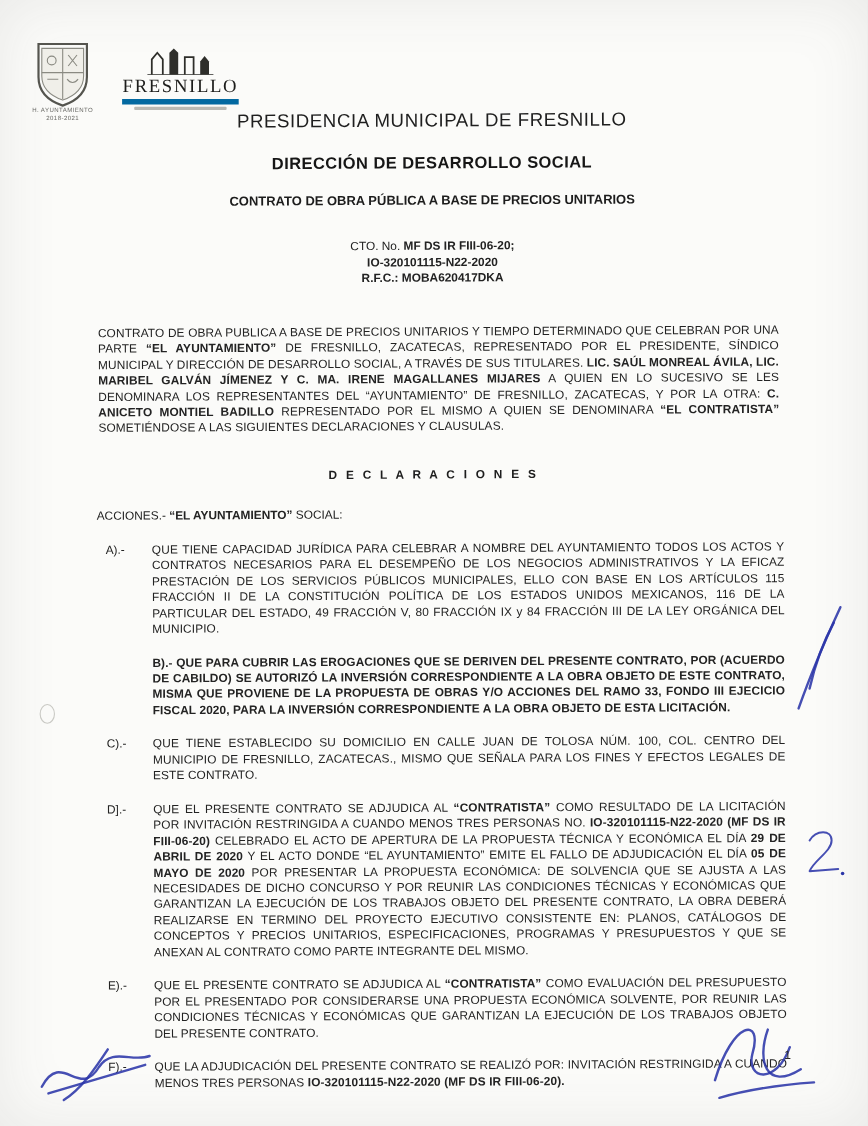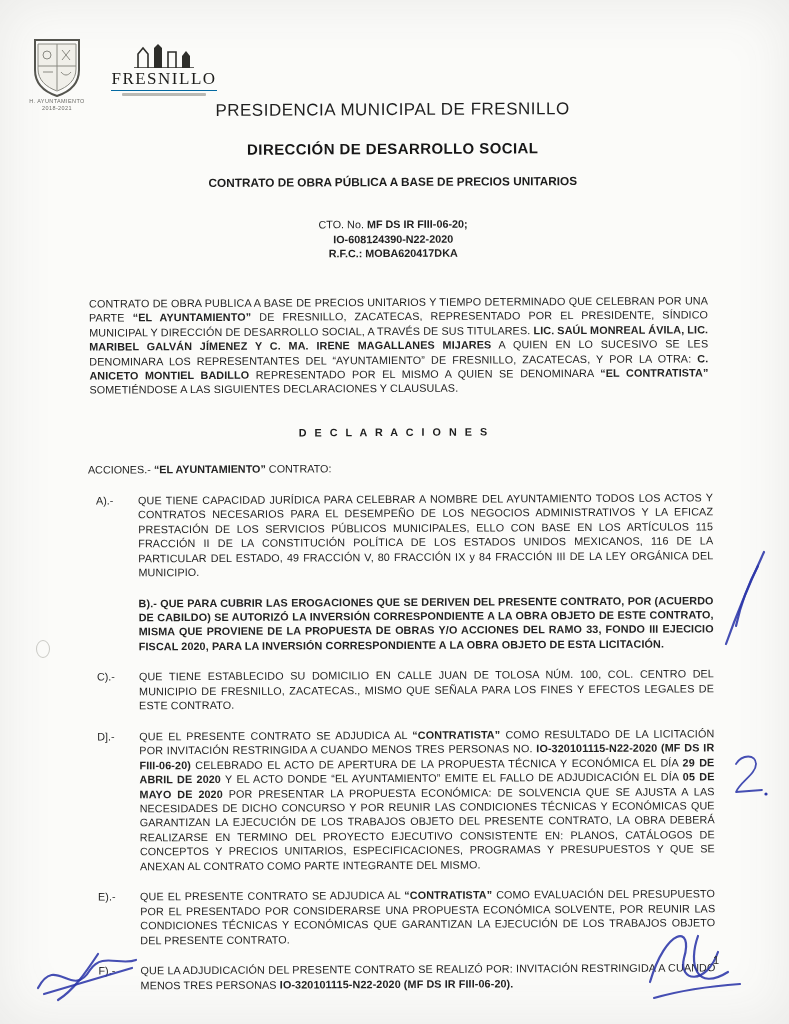--- a/index.html
+++ b/index.html
@@ -20,21 +20,21 @@
   }
   
   .crest{position:absolute;top:36px;left:24px;width:66px;text-align:center;}
   .crest svg{display:block;margin:0 auto;}
   .crest-caption{font-size:5.5px;color:#6a6a66;letter-spacing:.4px;line-height:1.3;display:block;}
   .fresnillo{position:absolute;top:42px;left:104px;width:120px;text-align:center;}
   .fresnillo svg{display:block;margin:0 auto 1px;}
   .fresnillo-word{
     font-family:"Liberation Serif", serif;
     font-size:17px;letter-spacing:1.5px;color:#1d1d1b;
-    border-bottom:1px solid #0369a1;display:inline-block;padding-bottom:1px;
+    border-bottom:5px solid #0369a1;display:inline-block;padding-bottom:1px;
   }
   .fresnillo-tagline{height:3px;width:84px;margin:2px auto 0;background:#b9b9b4;border-radius:1px;}
   
   .title{margin:0 0 20px;text-align:center;font-size:17px;font-weight:400;letter-spacing:.5px;color:#1f1f1f;}
   .subtitle{margin:0 0 18px;text-align:center;font-size:15px;font-weight:700;letter-spacing:.4px;color:#161616;}
   .doctype{margin:0 0 28px;text-align:center;font-size:11.8px;font-weight:700;color:#1c1c1c;}
   .cto{margin:0 0 34px;text-align:center;font-size:10.8px;line-height:1.35;color:#222;}
   .cto p{margin:0;}
   
   .intro{
@@ -90,29 +90,29 @@
   </div>
 
   <div class="content">
 
     <h1 class="title">PRESIDENCIA MUNICIPAL DE FRESNILLO</h1>
     <h2 class="subtitle">DIRECCIÓN DE DESARROLLO SOCIAL</h2>
     <h3 class="doctype">CONTRATO DE OBRA PÚBLICA A BASE DE PRECIOS UNITARIOS</h3>
 
     <div class="cto">
       <p><span>CTO. No. </span><span class="bold">MF DS IR FIII-06-20;</span></p>
-      <p><span class="bold">IO-608124390-N22-2020</span></p>
+      <p><span class="bold">IO-320101115-N22-2020</span></p>
       <p><span class="bold">R.F.C.: MOBA620417DKA</span></p>
     </div>
 
     <p class="intro"><span>CONTRATO DE OBRA PUBLICA A BASE DE PRECIOS UNITARIOS Y TIEMPO DETERMINADO QUE CELEBRAN POR UNA PARTE </span><span class="bold">“EL AYUNTAMIENTO”</span><span> DE FRESNILLO, ZACATECAS, REPRESENTADO POR EL PRESIDENTE, SÍNDICO MUNICIPAL Y DIRECCIÓN DE DESARROLLO SOCIAL, A TRAVÉS DE SUS TITULARES. </span><span class="bold">LIC. SAÚL MONREAL ÁVILA,  LIC. MARIBEL GALVÁN JÍMENEZ Y C. MA. IRENE MAGALLANES MIJARES</span><span> A QUIEN EN LO SUCESIVO SE LES DENOMINARA LOS REPRESENTANTES DEL “AYUNTAMIENTO” DE FRESNILLO, ZACATECAS, Y POR LA OTRA: </span><span class="bold">C. ANICETO MONTIEL BADILLO</span><span> REPRESENTADO POR   EL MISMO  A QUIEN SE DENOMINARA </span><span class="bold">“EL CONTRATISTA”</span><span> SOMETIÉNDOSE A LAS   SIGUIENTES DECLARACIONES Y CLAUSULAS.</span></p>
 
     <div class="decl-heading">D E C L A R A C I O N E S</div>
 
-    <p class="primera"><span>ACCIONES.- </span><span class="bold">“EL AYUNTAMIENTO”</span><span> CONTRATO:</span></p>
+    <p class="primera"><span>ACCIONES.- </span><span class="bold">“EL AYUNTAMIENTO”</span><span> SOCIAL:</span></p>
 
     <div class="items">
 
       <div class="item">
         <span class="item-label">A).-</span>
         <div class="item-text"><span>QUE TIENE CAPACIDAD JURÍDICA PARA CELEBRAR A NOMBRE DEL AYUNTAMIENTO TODOS LOS ACTOS Y CONTRATOS NECESARIOS PARA EL DESEMPEÑO DE LOS NEGOCIOS ADMINISTRATIVOS Y LA EFICAZ PRESTACIÓN DE LOS SERVICIOS PÚBLICOS MUNICIPALES, ELLO CON BASE EN LOS ARTÍCULOS 115 FRACCIÓN II DE LA CONSTITUCIÓN POLÍTICA DE LOS ESTADOS UNIDOS MEXICANOS, 116 DE LA PARTICULAR DEL ESTADO, 49 FRACCIÓN V, 80 FRACCIÓN IX y 84 FRACCIÓN III DE LA LEY ORGÁNICA DEL MUNICIPIO.</span></div>
       </div>
 
       <div class="item">
         <span class="item-label"></span>

